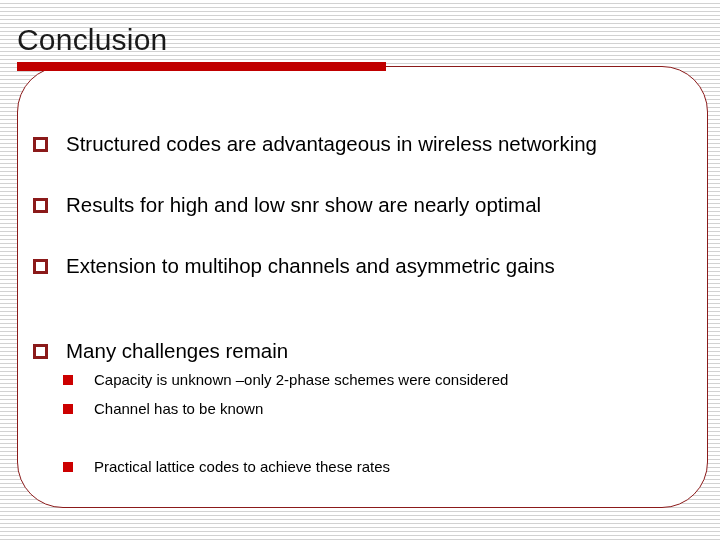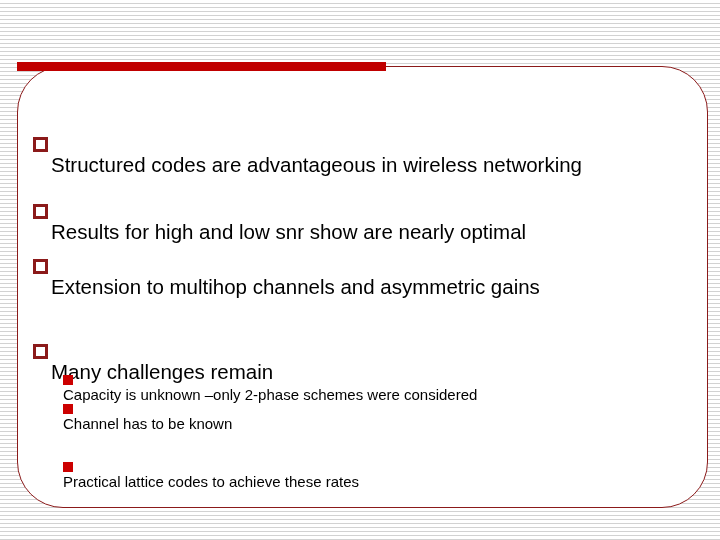--- a/index.html
+++ b/index.html
@@ -85,21 +85,20 @@
     top: 0px;
     width: 720px;
     height: 540px;
   }
 
   .bullet-row {
     position: absolute;
     display: flex;
     align-items: flex-start;
     white-space: nowrap;
-    flex-direction: column;
   }
 
   
   .lvl1 {
     left: 33px;
     font-size: 20.5px;
     line-height: 26px;
     color: #000000;
   }
   .lvl1 .marker {
@@ -124,41 +123,43 @@
     color: #000000;
   }
   .lvl2 .marker {
     width: 10px;
     height: 10px;
     background-color: #cc0000;
     margin-top: 5px;
     flex: 0 0 auto;
   }
   .lvl2 .label {
+    margin-left: 21px;
     color: #000000;
   }
 
   
   .row-b1 { top: 131px; }
-  .row-b2 { top: 198px; }
+  .row-b2 { top: 192px; }
   .row-b3 { top: 253px; }
   .row-b4 { top: 338px; }
 
   .row-s1 { top: 370px; }
   .row-s2 { top: 399px; justify-content: center; }
   .row-s3 { top: 428px; }
   .row-s4 { top: 457px; }
 </style>
 </head>
 <body>
 
 <div class="slide">
 
   <div class="content-frame"></div>
 
+  <div class="title">Conclusion</div>
 
   <div class="title-bar"></div>
   <div class="frame-top-mask"></div>
 
   <div class="bullets">
 
     <div class="bullet-row lvl1 row-b1">
       <span class="marker"></span>
       <span class="label">Structured codes are advantageous in wireless networking</span>
     </div>

